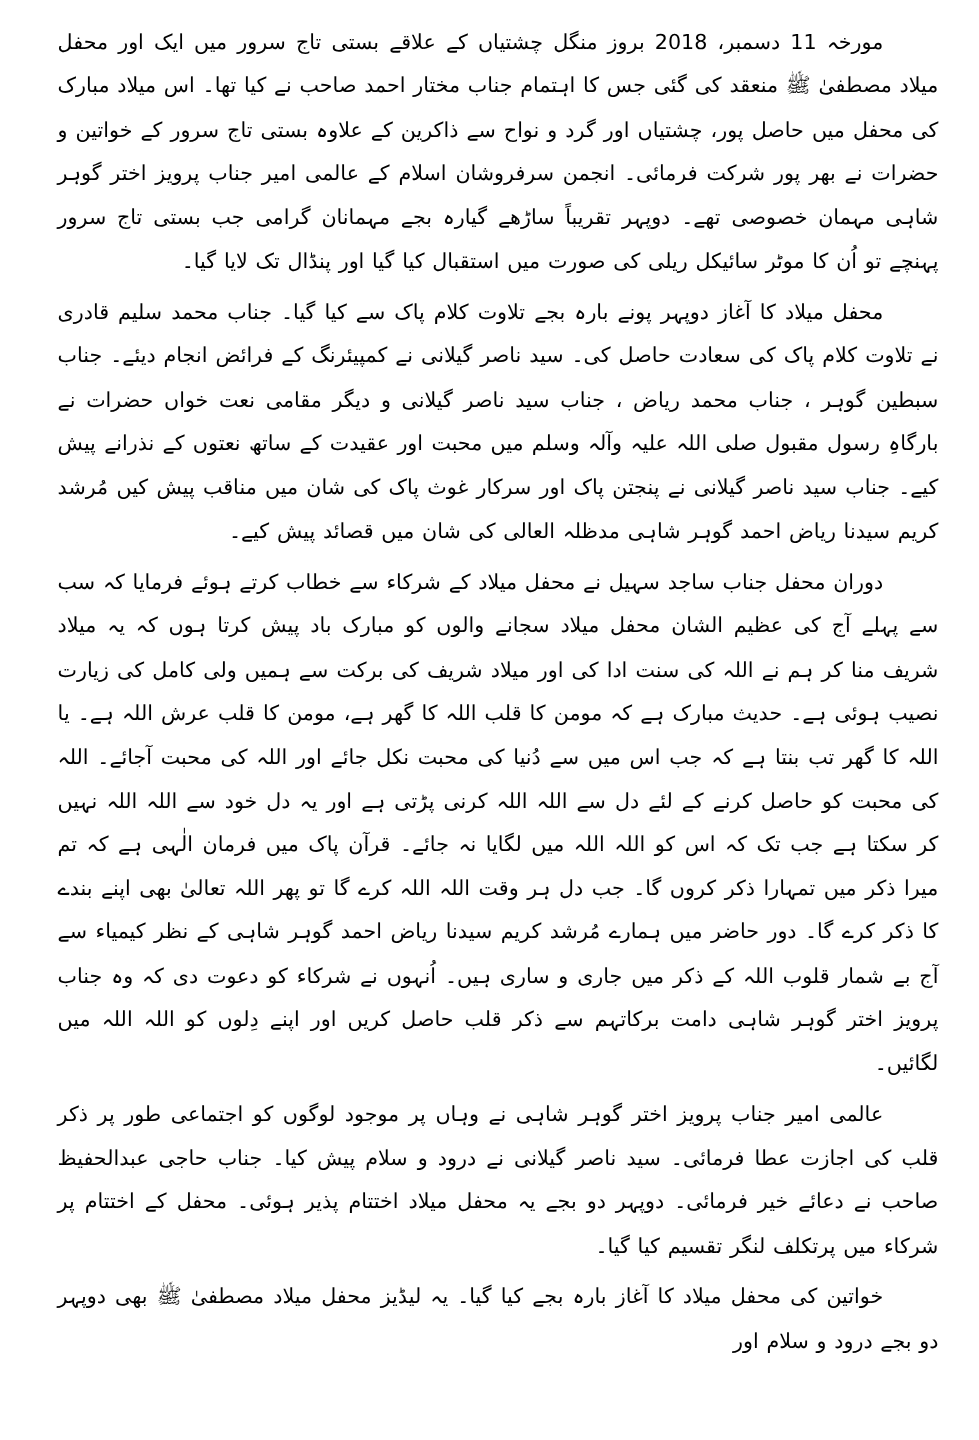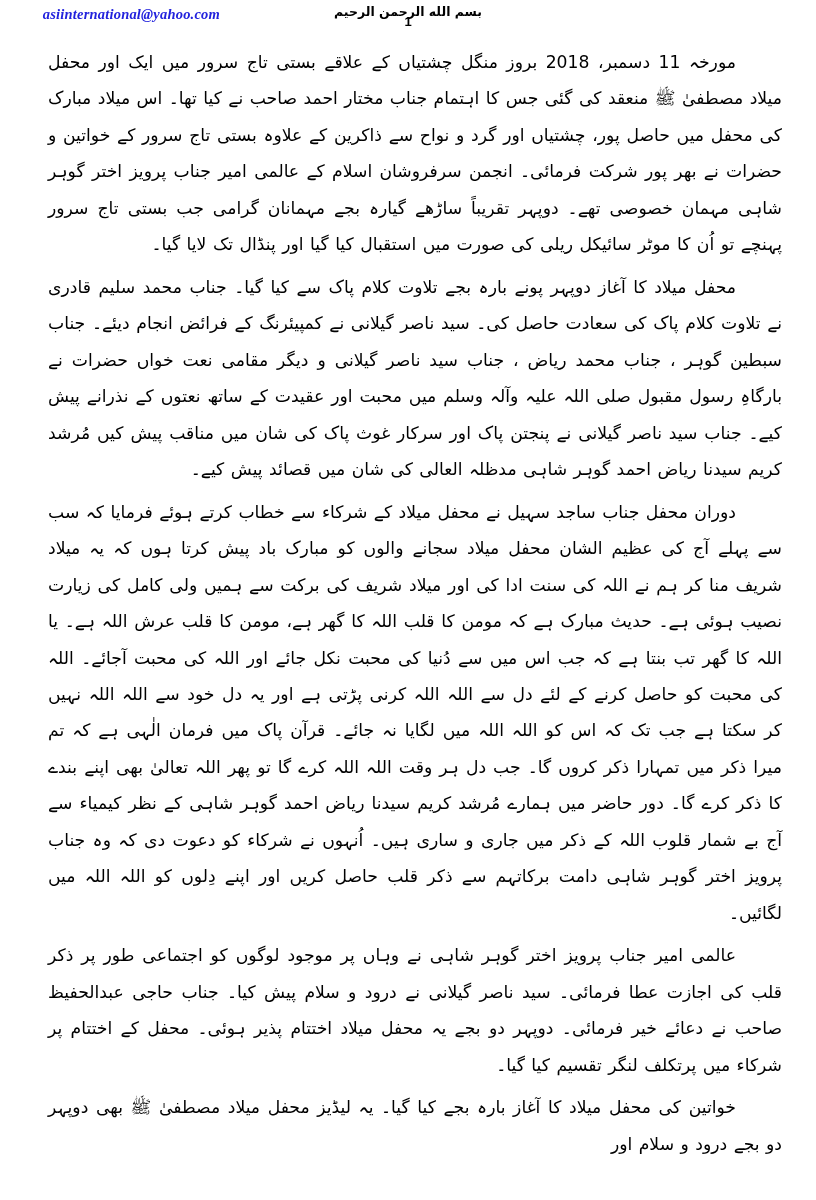--- a/index.html
+++ b/index.html
@@ -119,27 +119,20 @@
   }
   .para.last-of-section {
     margin-bottom: 4px;
   }
 </style>
 </head>
 <body>
 
 <div class="page">
 
-  <div class="header-bar">
-    <div class="email-top">asiinternational@yahoo.com</div>
-    <div class="bismillah-wrap">
-      <span class="bismillah">بسم الله الرحمن الرحيم</span>
-      <span class="page-num">1</span>
-    </div>
-  </div>
 
 
   <div class="body-text">
     <p class="para"><span class="indent"></span><span>مورخہ 11 دسمبر، 2018 بروز منگل چشتیاں کے علاقے بستی تاج سرور میں ایک اور محفل میلاد مصطفیٰ ﷺ منعقد کی گئی جس کا اہتمام جناب مختار احمد صاحب نے کیا تھا۔ اس میلاد مبارک کی محفل میں حاصل پور، چشتیاں اور گرد و نواح سے ذاکرین کے علاوہ بستی تاج سرور کے خواتین و حضرات نے بھر پور شرکت فرمائی۔ انجمن سرفروشان اسلام کے عالمی امیر جناب پرویز اختر گوہر شاہی مہمان خصوصی تھے۔ دوپہر تقریباً ساڑھے گیارہ بجے مہمانان گرامی جب بستی تاج سرور پہنچے تو اُن کا موٹر سائیکل ریلی کی صورت میں استقبال کیا گیا اور پنڈال تک لایا گیا۔</span></p>
     <p class="para"><span class="indent"></span><span>محفل میلاد کا آغاز دوپہر پونے بارہ بجے تلاوت کلام پاک سے کیا گیا۔ جناب محمد سلیم قادری نے تلاوت کلام پاک کی سعادت حاصل کی۔ سید ناصر گیلانی نے کمپیئرنگ کے فرائض انجام دیئے۔ جناب سبطین گوہر ، جناب محمد ریاض ، جناب سید ناصر گیلانی و دیگر مقامی نعت خواں حضرات نے بارگاہِ رسول مقبول صلی اللہ علیہ وآلہ وسلم میں محبت اور عقیدت کے ساتھ نعتوں کے نذرانے پیش کیے۔ جناب سید ناصر گیلانی نے پنجتن پاک اور سرکار غوث پاک کی شان میں مناقب پیش کیں مُرشد کریم سیدنا ریاض احمد گوہر شاہی مدظلہ العالی کی شان میں قصائد پیش کیے۔</span></p>
     <p class="para"><span class="indent"></span><span>دوران محفل جناب ساجد سہیل نے محفل میلاد کے شرکاء سے خطاب کرتے ہوئے فرمایا کہ سب سے پہلے آج کی عظیم الشان محفل میلاد سجانے والوں کو مبارک باد پیش کرتا ہوں کہ یہ میلاد شریف منا کر ہم نے اللہ کی سنت ادا کی اور میلاد شریف کی برکت سے ہمیں ولی کامل کی زیارت نصیب ہوئی ہے۔ حدیث مبارک ہے کہ مومن کا قلب اللہ کا گھر ہے، مومن کا قلب عرش اللہ ہے۔ یا اللہ کا گھر تب بنتا ہے کہ جب اس میں سے دُنیا کی محبت نکل جائے اور اللہ کی محبت آجائے۔ اللہ کی محبت کو حاصل کرنے کے لئے دل سے اللہ اللہ کرنی پڑتی ہے اور یہ دل خود سے اللہ اللہ نہیں کر سکتا ہے جب تک کہ اس کو اللہ اللہ میں لگایا نہ جائے۔ قرآن پاک میں فرمان الٰہی ہے کہ تم میرا ذکر میں تمہارا ذکر کروں گا۔ جب دل ہر وقت اللہ اللہ کرے گا تو پھر اللہ تعالیٰ بھی اپنے بندے کا ذکر کرے گا۔ دور حاضر میں ہمارے مُرشد کریم سیدنا ریاض احمد گوہر شاہی کے نظر کیمیاء سے آج بے شمار قلوب اللہ کے ذکر میں جاری و ساری ہیں۔ اُنہوں نے شرکاء کو دعوت دی کہ وہ جناب پرویز اختر گوہر شاہی دامت برکاتہم سے ذکر قلب حاصل کریں اور اپنے دِلوں کو اللہ اللہ میں لگائیں۔</span></p>
     <p class="para"><span class="indent"></span><span>عالمی امیر جناب پرویز اختر گوہر شاہی نے وہاں پر موجود لوگوں کو اجتماعی طور پر ذکر قلب کی اجازت عطا فرمائی۔ سید ناصر گیلانی نے درود و سلام پیش کیا۔ جناب حاجی عبدالحفیظ صاحب نے دعائے خیر فرمائی۔ دوپہر دو بجے یہ محفل میلاد اختتام پذیر ہوئی۔ محفل کے اختتام پر شرکاء میں پرتکلف لنگر تقسیم کیا گیا۔</span></p>
     <p class="para last-of-section"><span class="indent"></span><span>خواتین کی محفل میلاد کا آغاز بارہ بجے کیا گیا۔ یہ لیڈیز محفل میلاد مصطفیٰ ﷺ بھی دوپہر دو بجے درود و سلام اور</span></p>
   </div>
 

